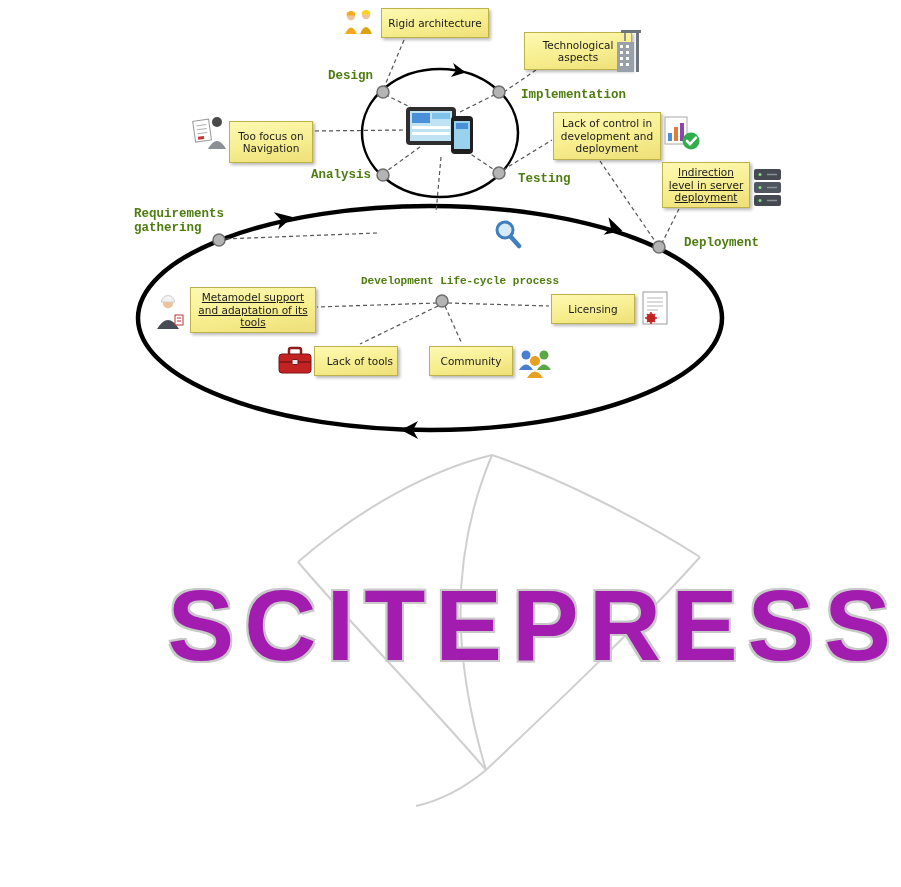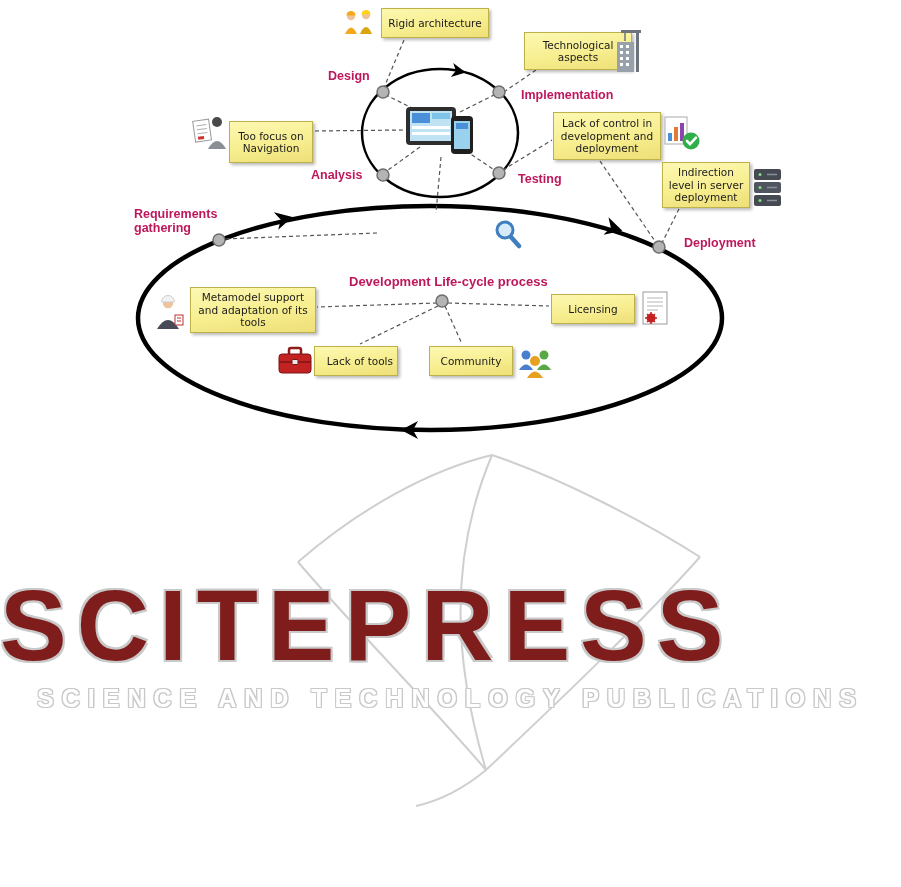--- a/index.html
+++ b/index.html
@@ -5,24 +5,24 @@
   html,body{margin:0;padding:0;background:#ffffff;}
   #stage{position:relative;width:901px;height:887px;background:#fff;overflow:hidden;
          font-family:"Liberation Sans",sans-serif;}
   svg.layer{position:absolute;left:0;top:0;}
   .note{position:absolute;z-index:5;
         background:linear-gradient(172deg,#fdf8b2 0%,#f7ee8f 55%,#eedf78 100%);
         border:1px solid #bdb24a;box-shadow:2px 2px 3px rgba(0,0,0,.28);
         display:flex;align-items:center;justify-content:center;text-align:center;
         padding:10px 4px;box-sizing:border-box;color:#1b1b1b;
         font-family:"DejaVu Sans",sans-serif;font-size:10.5px;line-height:1.18;}
-  .phase-label{position:absolute;z-index:6;font-weight:bold;font-size:12.5px;color:#be185d;line-height:1.15;}
+  .phase-label{position:absolute;z-index:6;font-weight:bold;font-size:12.5px;color:#4d7c0f;line-height:1.15;font-family:Liberation Mono, monospace;}
   .icon{position:absolute;z-index:6;line-height:0;}
-  .wm-logo{position:absolute;left:0;top:568px;width:901px;z-index:1;text-align:left;
-        font-weight:bold;font-size:100px;letter-spacing:10px;white-space:nowrap;color:#7f1d1d;
+  .wm-logo{position:absolute;left:0;top:568px;width:901px;z-index:1;text-align:right;
+        font-weight:bold;font-size:100px;letter-spacing:10px;white-space:nowrap;color:#a21caf;
         text-shadow:-2px -2px 0 #c9c9c9,2px -2px 0 #c9c9c9,-2px 2px 0 #c9c9c9,2px 2px 0 #c9c9c9;}
   .wm-tagline{position:absolute;left:0;top:684px;width:901px;z-index:1;text-align:center;
         font-weight:bold;font-size:25px;letter-spacing:8px;white-space:nowrap;color:#ffffff;
         text-shadow:-1.2px -1.2px 0 #c9c9c9,1.2px -1.2px 0 #c9c9c9,-1.2px 1.2px 0 #c9c9c9,1.2px 1.2px 0 #c9c9c9;}
 </style>
 </head>
 <body>
 
 <div id="stage">
 
@@ -77,38 +77,38 @@
       <circle cx="442" cy="301" r="6"></circle>
     </g>
   </svg>
 
   <div class="phase-label" style="left:328px;top:69px;">Design</div>
   <div class="phase-label" style="left:521px;top:88px;">Implementation</div>
   <div class="phase-label" style="left:311px;top:168px;">Analysis</div>
   <div class="phase-label" style="left:518px;top:172px;">Testing</div>
   <div class="phase-label" style="left:134px;top:207px;width:96px;">Requirements gathering</div>
   <div class="phase-label" style="left:684px;top:236px;">Deployment</div>
-  <div class="phase-label" style="left:349px;top:275px;font-size:13px;">Development Life-cycle process</div>
+  <div class="phase-label" style="left:361px;top:275px;font-size:11px;">Development Life-cycle process</div>
 
   <div class="note" style="left:381px;top:8px;width:108px;height:30px;">
     <span>Rigid architecture</span>
   </div>
   <div class="note" style="left:524px;top:32px;width:108px;height:38px;">
     <span>Technological aspects</span>
   </div>
   <div class="note" style="left:229px;top:110px;width:84px;height:42px;margin-top:11px;">
     <span>Too focus on Navigation</span>
   </div>
   <div class="note" style="left:553px;top:112px;width:108px;height:48px;">
     <span>Lack of control in development and deployment</span>
   </div>
-  <div class="note" style="left:662px;top:162px;width:88px;height:46px;">
+  <div class="note" style="left:662px;top:162px;width:88px;height:46px;text-decoration:underline;">
     <span>Indirection level in server deployment</span>
   </div>
-  <div class="note" style="left:190px;top:287px;width:126px;height:46px;">
+  <div class="note" style="left:190px;top:287px;width:126px;height:46px;text-decoration:underline;">
     <span>Metamodel support and adaptation of its tools</span>
   </div>
   <div class="note" style="left:314px;top:346px;width:84px;height:30px;justify-content:flex-end;">
     <span>Lack of tools</span>
   </div>
   <div class="note" style="left:429px;top:346px;width:84px;height:30px;">
     <span>Community</span>
   </div>
   <div class="note" style="left:551px;top:294px;width:84px;height:30px;">
     <span>Licensing</span>
@@ -244,15 +244,14 @@
       <rect x="27" y="11" width="18" height="6" fill="#7fc3e8"></rect>
       <rect x="7" y="24" width="38" height="3" fill="#fff"></rect>
       <rect x="7" y="30" width="38" height="3" fill="#fff"></rect>
       <rect x="46" y="14" width="22" height="38" rx="4" fill="#1f1f1f"></rect>
       <rect x="49" y="19" width="16" height="28" fill="#9ad2ee"></rect>
       <rect x="51" y="21" width="12" height="6" fill="#4a90d9"></rect>
     </svg>
   </div>
 
   <div class="wm-logo">SCITEPRESS</div>
-  <div class="wm-tagline">SCIENCE AND TECHNOLOGY PUBLICATIONS</div>
 
 </div>
 
 </body></html>

